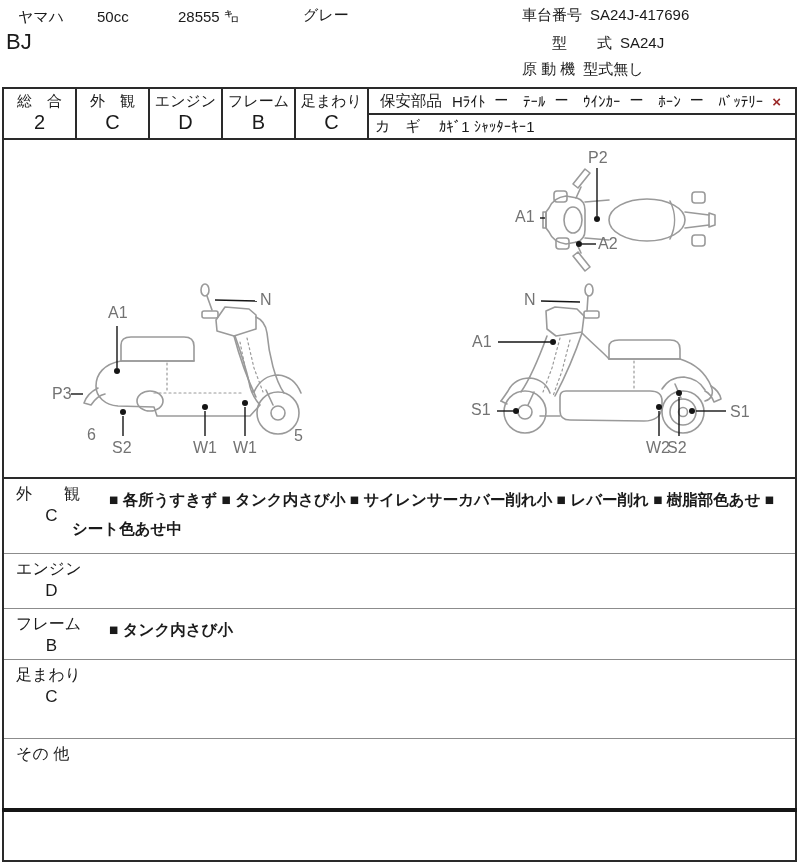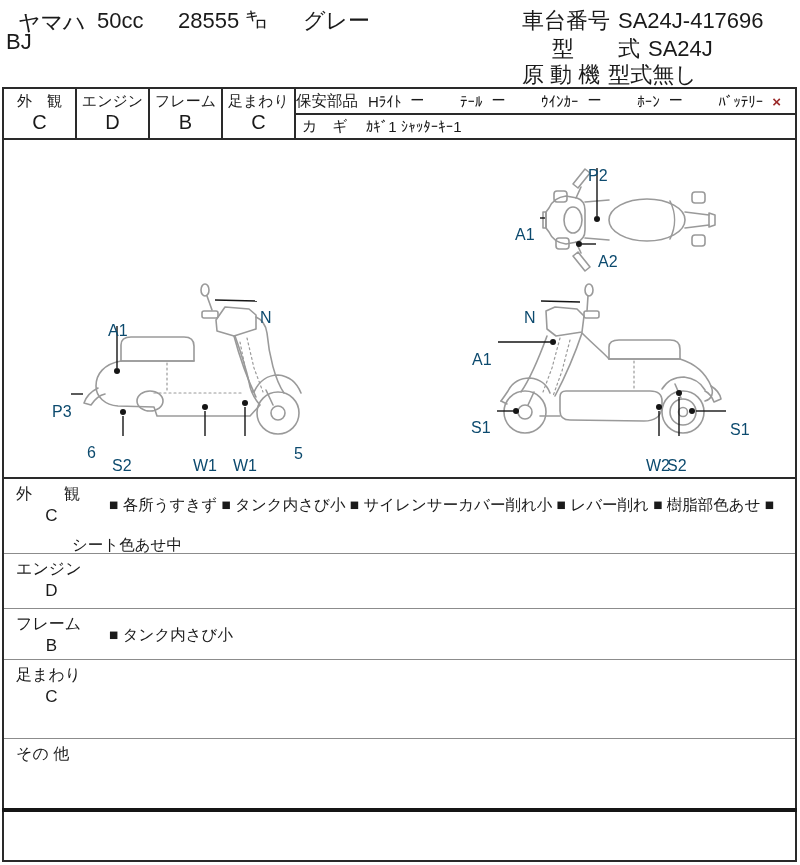--- a/index.html
+++ b/index.html
@@ -3,66 +3,67 @@
 <meta charset="utf-8">
 <style>
   html,body{margin:0;padding:0;background:#fff;}
   .sheet{
     position:relative;width:800px;height:865px;background:#ffffff;overflow:hidden;
     font-family:"Liberation Sans","DejaVu Sans",sans-serif;color:#1a1a1a;
   }
   .abs{position:absolute;}
   .pre{white-space:pre;}
   
-  .hdr-txt{font-size:22px;}
+  .hdr-txt{font-size:15px;}
   .model-name{font-size:22px;}
   .hdr-row .lbl{display:inline-block;white-space:pre;}
   .hdr-row .val{margin-left:8px;}
   
   .ratings{
     left:2px;top:87px;width:795px;height:53px;box-sizing:border-box;
     border:2px solid #2a2a2a;display:flex;
   }
   .rcell{
     width:73px;flex:0 0 73px;box-sizing:border-box;border-right:2px solid #2a2a2a;
     display:flex;flex-direction:column;align-items:center;
   }
   .rcell .rlbl{font-size:15px;margin-top:3px;white-space:pre;}
   .rcell .rval{font-size:20px;margin-top:0px;}
   .safety{flex:1 1 auto;display:flex;flex-direction:column;box-sizing:border-box;}
   .safety-row1{
     height:26px;box-sizing:border-box;border-bottom:2px solid #2a2a2a;
-    display:flex;align-items:center;font-size:15px;padding:0 14px 0 0;
+    display:flex;align-items:center;font-size:15px;padding:0 14px 0 11px;
   }
   .safety-title{white-space:pre;margin-right:10px;font-size:15.5px;}
   .safety-items{flex:1;display:flex;justify-content:space-between;align-items:center;}
   .sitem{display:flex;align-items:center;gap:9px;}
   .sitem .st{font-size:14px;}
   .sitem .st.ng{color:#9c2b2b;font-weight:bold;font-size:15px;}
   .safety-row2{
     flex:1;display:flex;align-items:center;font-size:15px;padding:0 6px;gap:18px;
   }
   
   .diagram{
     left:2px;top:140px;width:795px;height:339px;box-sizing:border-box;
     border:2px solid #2a2a2a;border-top:none;
   }
-  .dlabel{position:absolute;font-size:16px;color:#0c4a6e;line-height:18px;margin-top:18px;}
+  .dlabel{position:absolute;font-size:16px;color:#737373;line-height:18px;}
   
   .sections{left:2px;top:479px;width:795px;box-sizing:border-box;
     border-left:2px solid #2a2a2a;border-right:2px solid #2a2a2a;}
   .sec{position:relative;border-bottom:1px solid #8c8c8c;}
   .sec:last-child{border-bottom:none;text-align:right;}
   .sec-0{height:74px;}.sec-1{height:54px;}.sec-2{height:50px;}.sec-3{height:78px;}.sec-4{height:73px;}
   .sec-label{position:absolute;left:12px;top:5px;font-size:16px;white-space:pre;}
   .sec-grade{position:absolute;left:0;top:27px;width:95px;text-align:center;font-size:17px;}
   .sec-notes{
     position:absolute;left:68px;top:6px;right:5px;
-    font-size:15.5px;line-height:40px;text-indent:37px;
+    font-size:15.5px;line-height:29px;text-indent:37px;
     word-break:break-all;
+    font-weight:bold;
   }
   .divider{left:2px;top:808px;width:795px;height:4px;background:#151515;}
   .bottom-box{
     left:2px;top:812px;width:795px;height:50px;box-sizing:border-box;
     border:2px solid #2a2a2a;border-top:none;
   }
 </style>
 </head>
 <body>
 
@@ -80,20 +81,24 @@
     </div>
     <div class="abs hdr-txt hdr-row" style="left:552px;top:34px;">
       <span class="lbl">型　　式</span><span class="val">SA24J</span>
     </div>
     <div class="abs hdr-txt hdr-row" style="left:522px;top:60px;">
       <span class="lbl">原 動 機</span><span class="val">型式無し</span>
     </div>
   </div>
 
   <div class="abs ratings">
+    <div class="rcell">
+      <span class="rlbl">総　合</span>
+      <span class="rval">2</span>
+    </div>
     <div class="rcell">
       <span class="rlbl">外　観</span>
       <span class="rval">C</span>
     </div>
     <div class="rcell">
       <span class="rlbl">エンジン</span>
       <span class="rval">D</span>
     </div>
     <div class="rcell">
       <span class="rlbl">フレーム</span>

